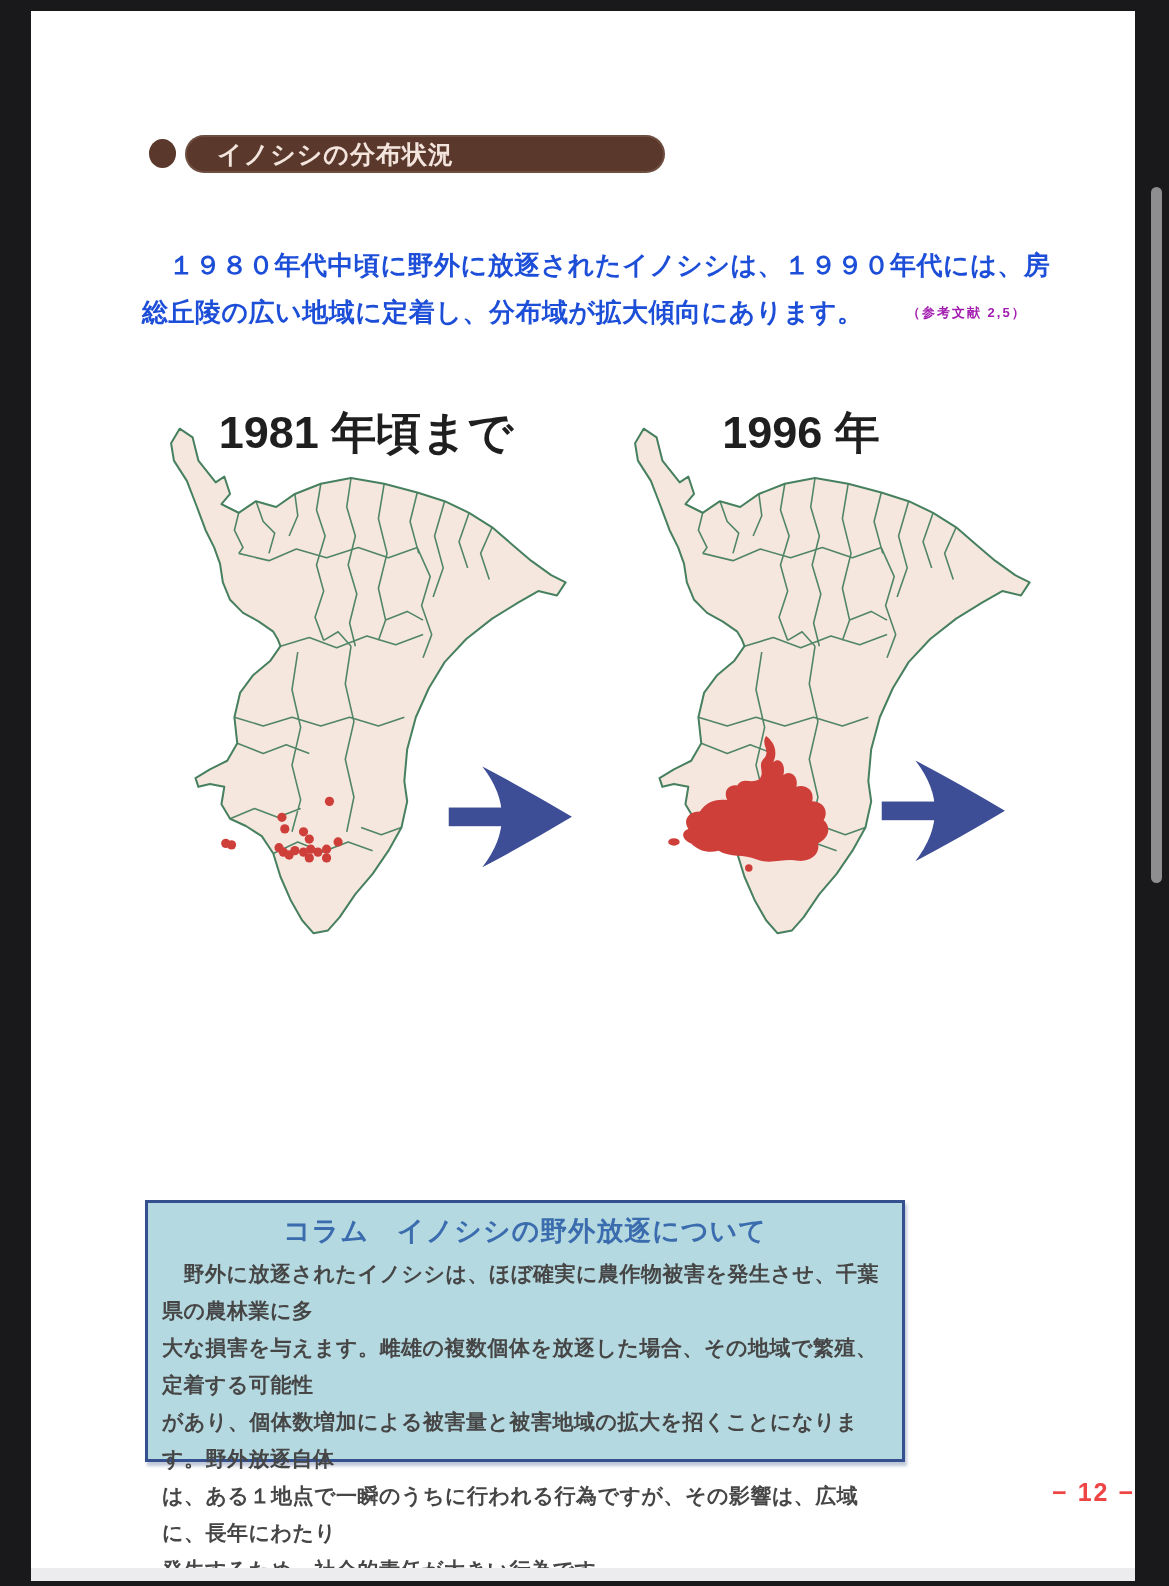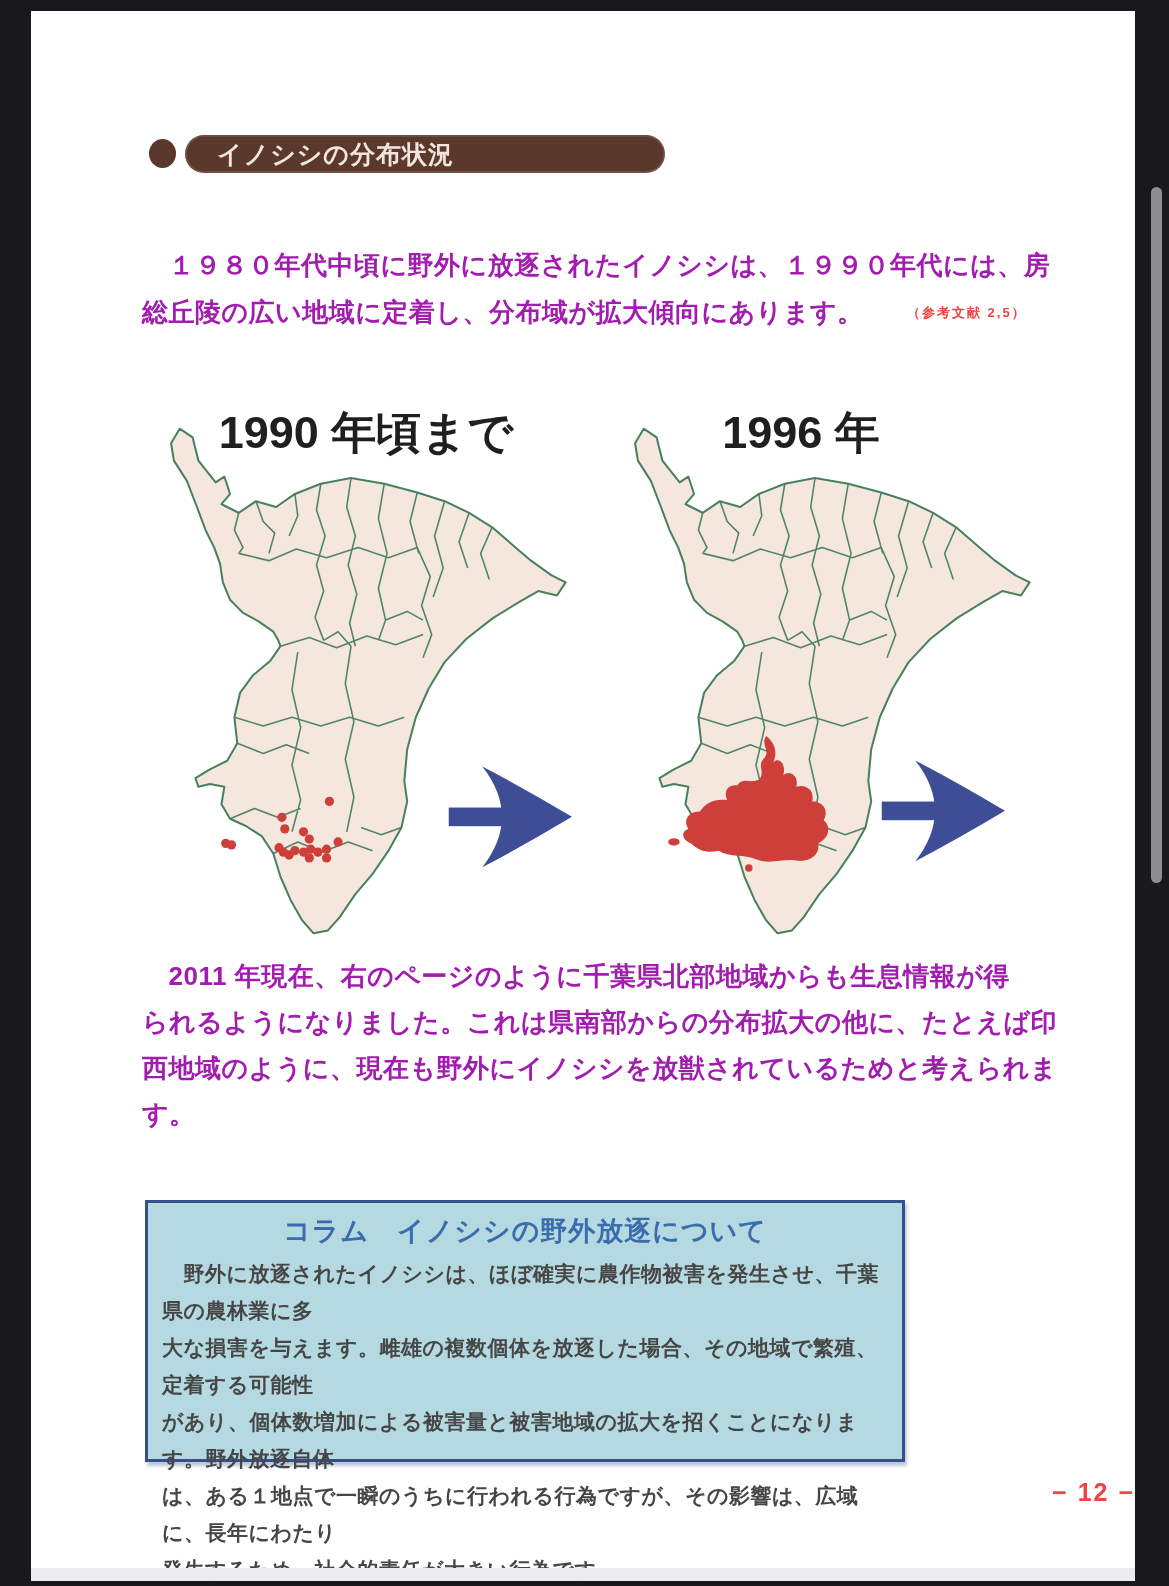--- a/index.html
+++ b/index.html
@@ -23,27 +23,27 @@
     border-radius:19px;background:#5a382b;
     box-shadow:inset 0 0 0 2px rgba(255,240,230,0.12);
     display:flex;align-items:center;
   }
   .header-pill span{
     color:#f3e5dd;font-size:25px;letter-spacing:1px;padding-left:32px;
     white-space:nowrap;
   }
   
   .para{
-    position:absolute;color:#a21caf;font-size:26px;line-height:47px;
+    position:absolute;color:#1d4ed8;font-size:26px;line-height:47px;
     white-space:pre-line;margin:0;letter-spacing:0.5px;
   }
   .intro{left:111px;top:231px;width:916px;}
   .body2{left:111px;top:942px;width:920px;line-height:46px;}
   .ref{
-    position:absolute;left:876px;top:293px;font-size:13px;color:#ef4444;
+    position:absolute;left:876px;top:293px;font-size:13px;color:#a21caf;
     letter-spacing:2px;white-space:nowrap;
   }
   
   .map-label{
     position:absolute;color:#1f1f1f;font-size:45px;text-align:center;
     white-space:nowrap;
   }
   .label-left{left:160px;top:392px;width:350px;}
   .label-right{left:655px;top:392px;width:230px;}
   .map-svg{position:absolute;width:432px;height:522px;}
@@ -124,21 +124,21 @@
 
     <span class="header-dot"></span>
     <div class="header-pill">
       <span>イノシシの分布状況</span>
     </div>
 
     <p class="para intro">　１９８０年代中頃に野外に放逐されたイノシシは、１９９０年代には、房
 総丘陵の広い地域に定着し、分布域が拡大傾向にあります。</p>
     <span class="ref">（参考文献 2,5）</span>
 
-    <div class="map-label label-left">1990 年頃まで</div>
+    <div class="map-label label-left">1981 年頃まで</div>
     <div class="map-label label-right">1996 年</div>
 
     <svg class="map-svg map-left" viewBox="0 0 300 360" preserveAspectRatio="none">
       <use href="#chiba-map"></use>
       <g>
           <circle cx="126" cy="263" r="3.2" fill="#cf3f3a"></circle>
           <circle cx="93" cy="274" r="3.2" fill="#cf3f3a"></circle>
           <circle cx="95" cy="282" r="3.2" fill="#cf3f3a"></circle>
           <circle cx="108" cy="284" r="3.2" fill="#cf3f3a"></circle>
           <circle cx="112" cy="289" r="3.2" fill="#cf3f3a"></circle>
@@ -171,24 +171,20 @@
            C 150,289 153,281 147,276 C 151,269 146,263 139,263 C 141,255 134,251 128,253
            C 130,245 123,241 119,245 C 121,237 116,232 112,236 C 116,227 111,221 107,218 Z" fill="#cf3f3a"></path>
       <circle class="red-fill" cx="95" cy="309" r="2.6" fill="#cf3f3a"></circle>
       <ellipse class="red-fill" cx="43" cy="291" rx="4" ry="2.6" fill="#cf3f3a"></ellipse>
     </svg>
 
     <svg class="arrow-svg arrow-2" viewBox="0 0 150 120" preserveAspectRatio="none">
       <use href="#big-arrow"></use>
     </svg>
 
-    <p class="para body2">　2011 年現在、右のページのように千葉県北部地域からも生息情報が得
-られるようになりました。これは県南部からの分布拡大の他に、たとえば印
-西地域のように、現在も野外にイノシシを放獣されているためと考えられま
-す。</p>
 
     <div class="column-box">
       <div class="column-title">コラム　イノシシの野外放逐について</div>
       <p class="column-body">　野外に放逐されたイノシシは、ほぼ確実に農作物被害を発生させ、千葉県の農林業に多
 大な損害を与えます。雌雄の複数個体を放逐した場合、その地域で繁殖、定着する可能性
 があり、個体数増加による被害量と被害地域の拡大を招くことになります。野外放逐自体
 は、ある１地点で一瞬のうちに行われる行為ですが、その影響は、広域に、長年にわたり
 発生するため、社会的責任が大きい行為です。</p>
     </div>
 

